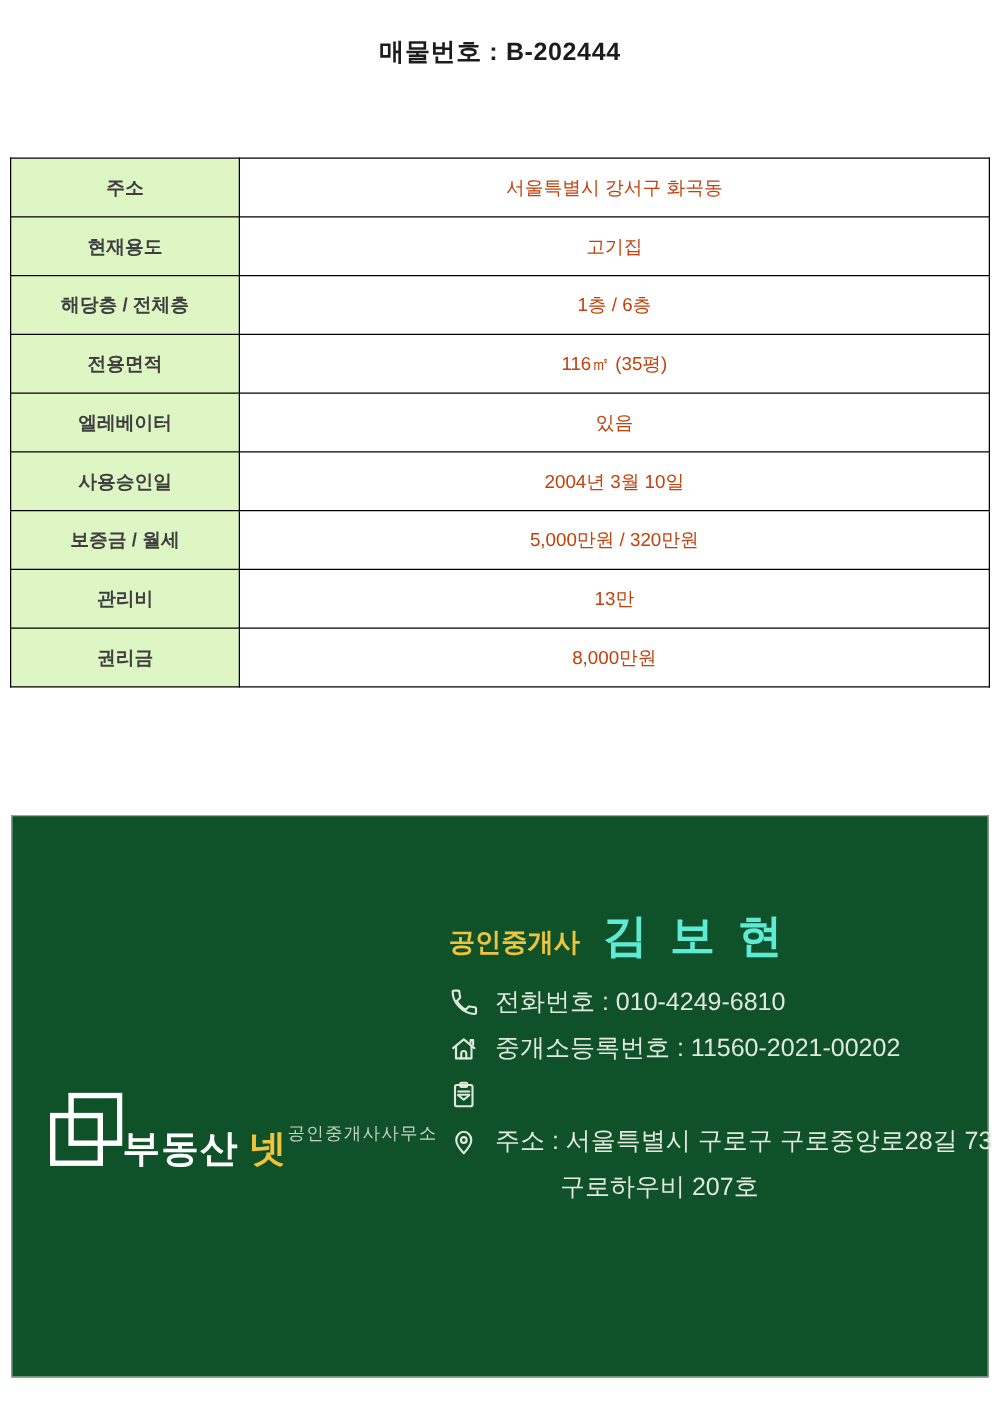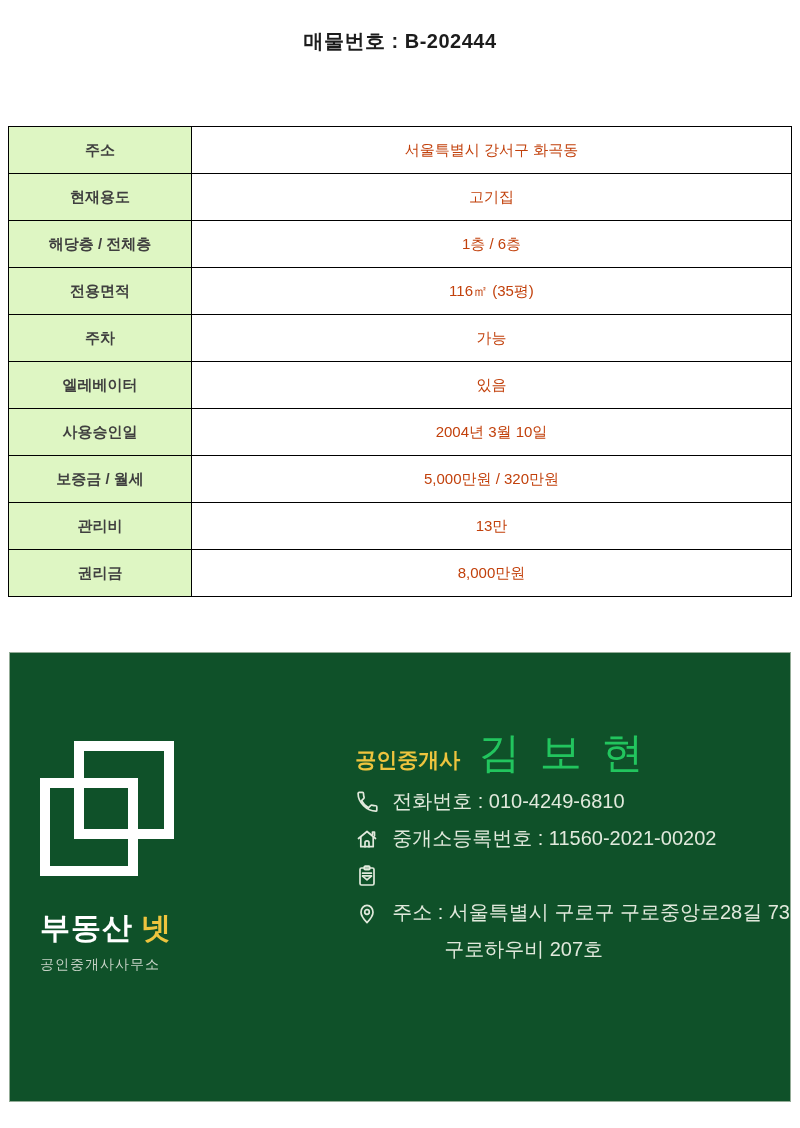--- a/index.html
+++ b/index.html
@@ -14,30 +14,30 @@
   table.listing { position:absolute; top:126px; left:8px; width:784px; border-collapse:collapse; }
   table.listing th, table.listing td { border:1px solid #000000; height:44px; text-align:center; vertical-align:middle; }
   table.listing th { width:180px; background:#def6c3; font-size:15px; font-weight:700; color:#3f3f3f; }
   table.listing td { background:#ffffff; font-size:15px; font-weight:400; color:#c2410c; }
 
   
   .card { position:absolute; top:652px; left:9px; width:782px; height:450px;
           background:#0f5129; border:1px solid #93ac97; box-sizing:border-box; display:flex; }
 
   .card-left { width:310px; padding-left:30px; box-sizing:content-box; display:flex;
-               flex-direction:column; padding-top:88px; }
+               flex-direction:row; align-items:center; padding-top:52px; }
   .logo-svg { display:block; }
   .brand-name { margin-top:32px; font-size:30px; font-weight:700; color:#ffffff; letter-spacing:1px; white-space:nowrap; }
   .brand-name .accent { color:#eec43e; margin-left:8px; }
   .brand-sub { margin-top:7px; font-size:14px; color:#c6d2c6; letter-spacing:1px; white-space:nowrap; }
 
   .card-right { flex:1; padding:72px 0 0 9px; box-sizing:border-box; }
   .agent-row { display:flex; align-items:baseline; gap:18px; margin-bottom:16px; height:42px; }
   .agent-role { font-size:21px; font-weight:700; color:#eec43e; }
-  .agent-name { font-size:42px; font-weight:400; color:#22c55e; letter-spacing:4px; white-space:nowrap; }
+  .agent-name { font-size:36px; font-weight:700; color:#5eead4; letter-spacing:4px; white-space:nowrap; }
 
   .contact-line { display:flex; align-items:center; gap:13px; min-height:37px;
                   font-size:20px; color:#e1e9dc; white-space:nowrap; }
   .contact-line .ic { width:24px; height:24px; flex:0 0 24px; display:flex; align-items:center; justify-content:center; }
   .contact-wrap { display:flex; align-items:center; min-height:37px; padding-left:89px;
                   font-size:20px; color:#e1e9dc; white-space:nowrap; }
 </style>
 </head>
 <body>
 
@@ -55,24 +55,20 @@
         <th>현재용도</th>
         <td>고기집</td>
       </tr>
       <tr>
         <th>해당층 / 전체층</th>
         <td>1층 / 6층</td>
       </tr>
       <tr>
         <th>전용면적</th>
         <td>116㎡ (35평)</td>
-      </tr>
-      <tr>
-        <th>주차</th>
-        <td>가능</td>
       </tr>
       <tr>
         <th>엘레베이터</th>
         <td>있음</td>
       </tr>
       <tr>
         <th>사용승인일</th>
         <td>2004년 3월 10일</td>
       </tr>
       <tr>

